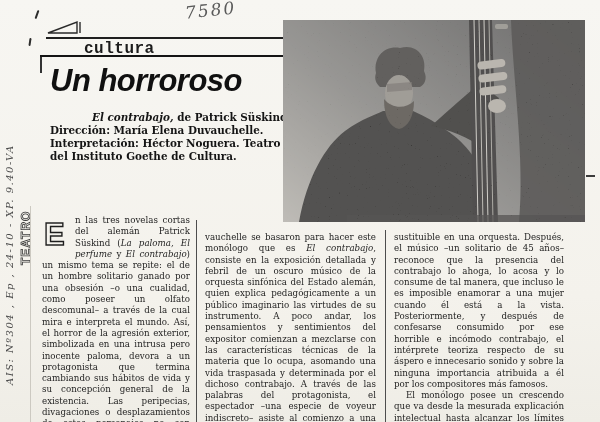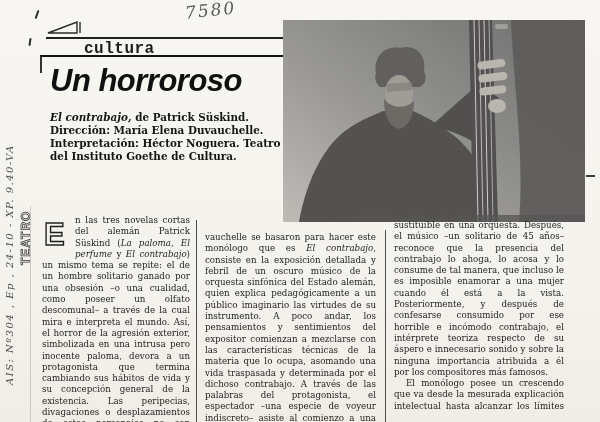--- a/index.html
+++ b/index.html
@@ -27,32 +27,32 @@
   .hand-number{position:absolute;left:185px;top:0px;font:italic 17px "DejaVu Serif",serif;
         color:#5a5a5a;letter-spacing:2px;transform:rotate(-6deg);}
   .header-rule{position:absolute;left:46px;top:37px;width:252px;height:2px;background:#1f1f1f;}
 
   
   .title-block{position:absolute;left:40px;top:55px;width:256px;border-top:2px solid #141414;}
   .title-block::before{content:"";position:absolute;left:0;top:0;width:1.5px;height:16px;background:#333;}
   .headline{margin:7px 0 14px 10px;font-family:"Liberation Sans",sans-serif;font-style:italic;
         font-weight:bold;font-size:31px;line-height:33px;letter-spacing:-.5px;color:#101010;}
   .byline{margin:9px 0 0 10px;width:244px;font-weight:bold;font-size:10.4px;line-height:13px;color:#151515;}
-  .byline i{font-style:italic;}
+  .byline i{font-style:italic;margin-left:42px;}
 
   
   .photo{position:absolute;left:283px;top:20px;width:302px;height:202px;margin:0;}
 
   
   .col{position:absolute;text-align:justify;font-size:8.7px;line-height:11.3px;color:#1e1e1e;overflow:hidden;}
   .col p{margin:0;}
   .col p + p{text-indent:12px;}
   .c1{left:42px;top:215px;width:148px;height:207px;}
   .c2{left:205px;top:232px;width:171px;height:190px;}
-  .c3{left:394px;top:220px;width:170px;height:190px;}
+  .c3{left:394px;top:232px;width:170px;height:190px;}
   .col-rule{position:absolute;width:1px;background:#4d4d4d;}
   .r1{left:196px;top:220px;height:202px;}
   .r2{left:385px;top:230px;height:192px;}
   .dropcap{float:left;margin:2px 5px 0 0;}
 </style>
 </head>
 <body>
 
 <div class="page">
 

